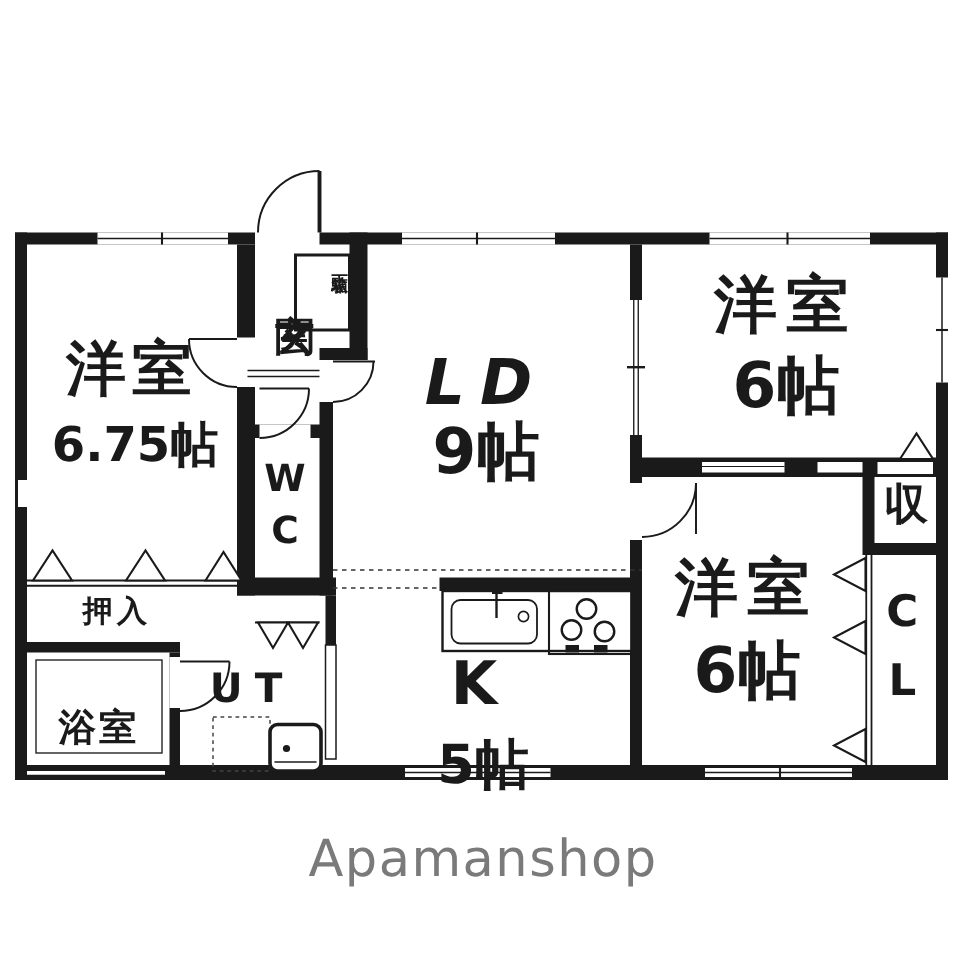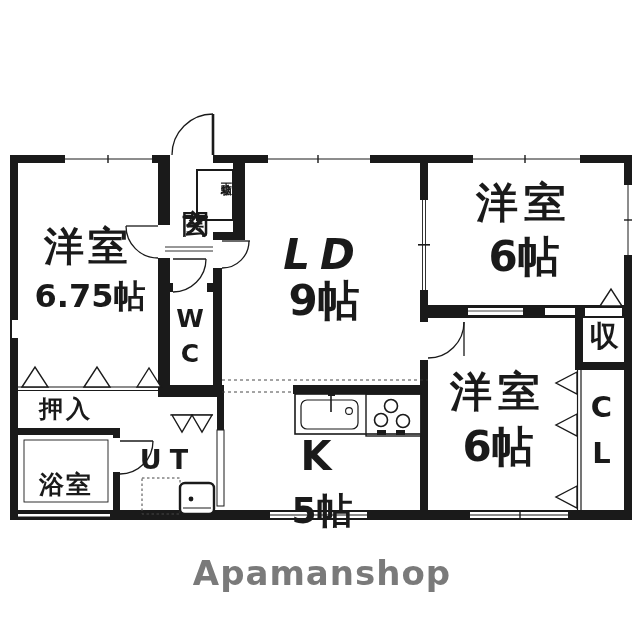--- a/index.html
+++ b/index.html
@@ -10,21 +10,21 @@
   .wall{fill:var(--wall);stroke:none;}
   .open{fill:#ffffff;stroke:none;}
   .ln{stroke:var(--wall);fill:none;}
   .door{stroke:var(--wall);fill:none;stroke-width:1.3;}
   .tri{fill:#ffffff;stroke:var(--wall);stroke-width:1.4;}
   .fix{stroke:var(--wall);fill:#ffffff;}
   .lbl{position:absolute;transform:translateX(-50%);color:var(--wall);
        font-weight:700;line-height:1;white-space:nowrap;}
   .vert{writing-mode:vertical-rl;text-orientation:upright;}
   .logo{position:absolute;transform:translateX(-50%);color:var(--logo);
-        font-weight:700;letter-spacing:1px;}
+        font-weight:400;letter-spacing:1px;}
 </style>
 </head>
 <body>
 
 <div id="stage">
 
 <svg width="640" height="640" viewBox="0 0 640 640">
 
   <g>
     <rect class="wall" x="10" y="155" width="622" height="8"></rect>
@@ -187,21 +187,21 @@
   <div class="lbl" style="left:498px;top:371px;font-size:42px;letter-spacing:6px;">洋室</div>
   <div class="lbl" style="left:498px;top:426px;font-size:42px;">6帖</div>
 
   <div class="lbl" style="left:316px;top:436px;font-size:40px;">K</div>
   <div class="lbl" style="left:322px;top:472px;font-size:36px;margin-top:21px;">5帖</div>
 
   <div class="lbl vert" style="left:196px;top:188px;font-size:26px;letter-spacing:4px;">玄関</div>
   <div class="lbl vert" style="left:226px;top:174px;font-size:11px;letter-spacing:1px;">下駄箱</div>
   <div class="lbl vert" style="left:190px;top:304px;font-size:25px;letter-spacing:6px;">WC</div>
 
-  <div class="lbl" style="left:66px;top:397px;font-size:24px;letter-spacing:3px;">押入</div>
+  <div class="lbl" style="left:78px;top:397px;font-size:20px;letter-spacing:3px;">押入</div>
   <div class="lbl" style="left:66px;top:452px;font-size:25px;letter-spacing:2px;margin-top:20px;">浴室</div>
   <div class="lbl" style="left:168px;top:446px;font-size:27px;letter-spacing:8px;">UT</div>
 
   <div class="lbl" style="left:604px;top:322px;font-size:29px;">収</div>
   <div class="lbl vert" style="left:601px;top:390px;font-size:29px;letter-spacing:12px;">CL</div>
 
   <div class="logo" style="left:322px;top:553px;font-size:34px;">Apamanshop</div>
 </div>
 
 </body></html>

